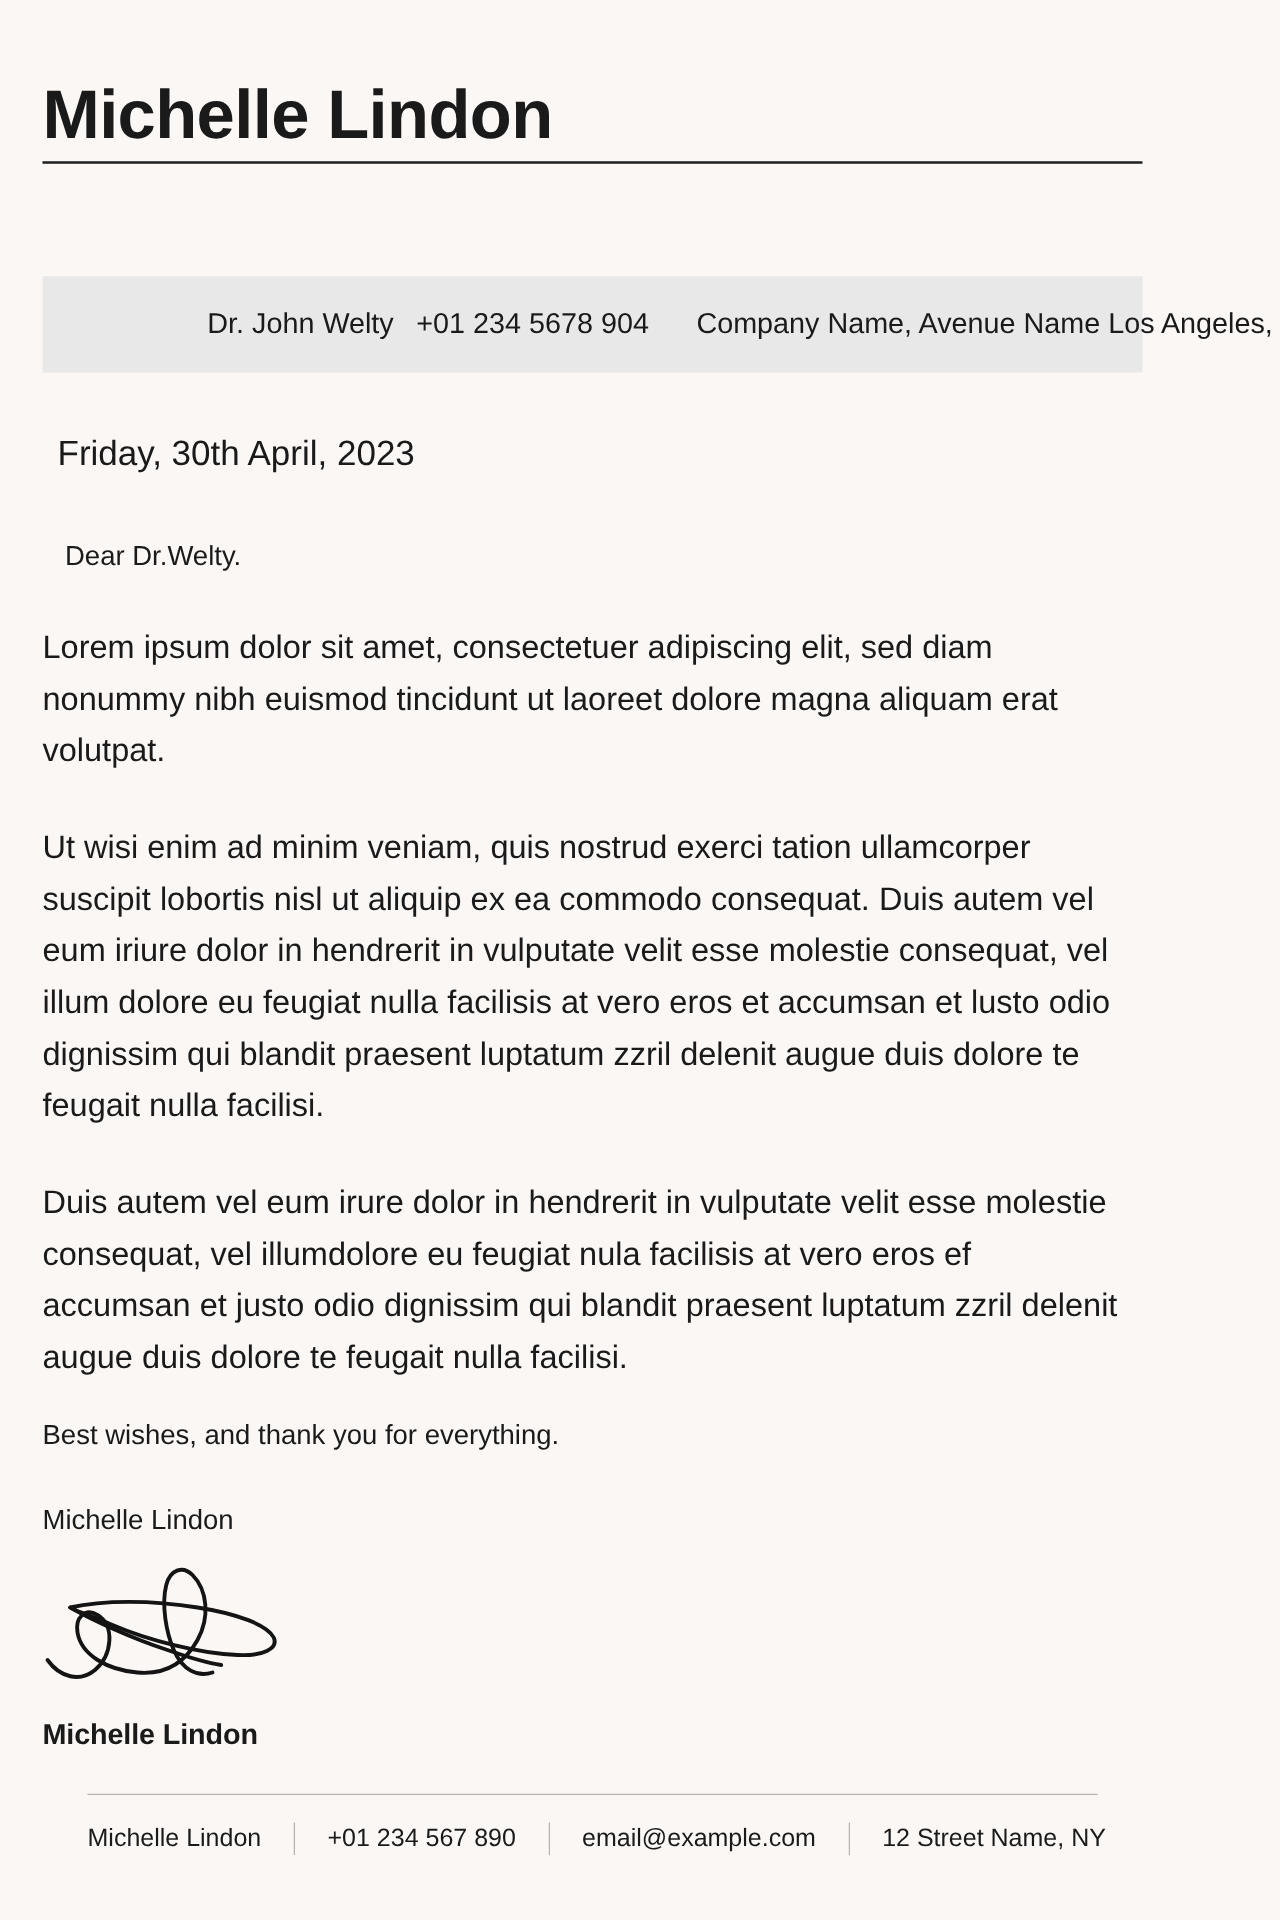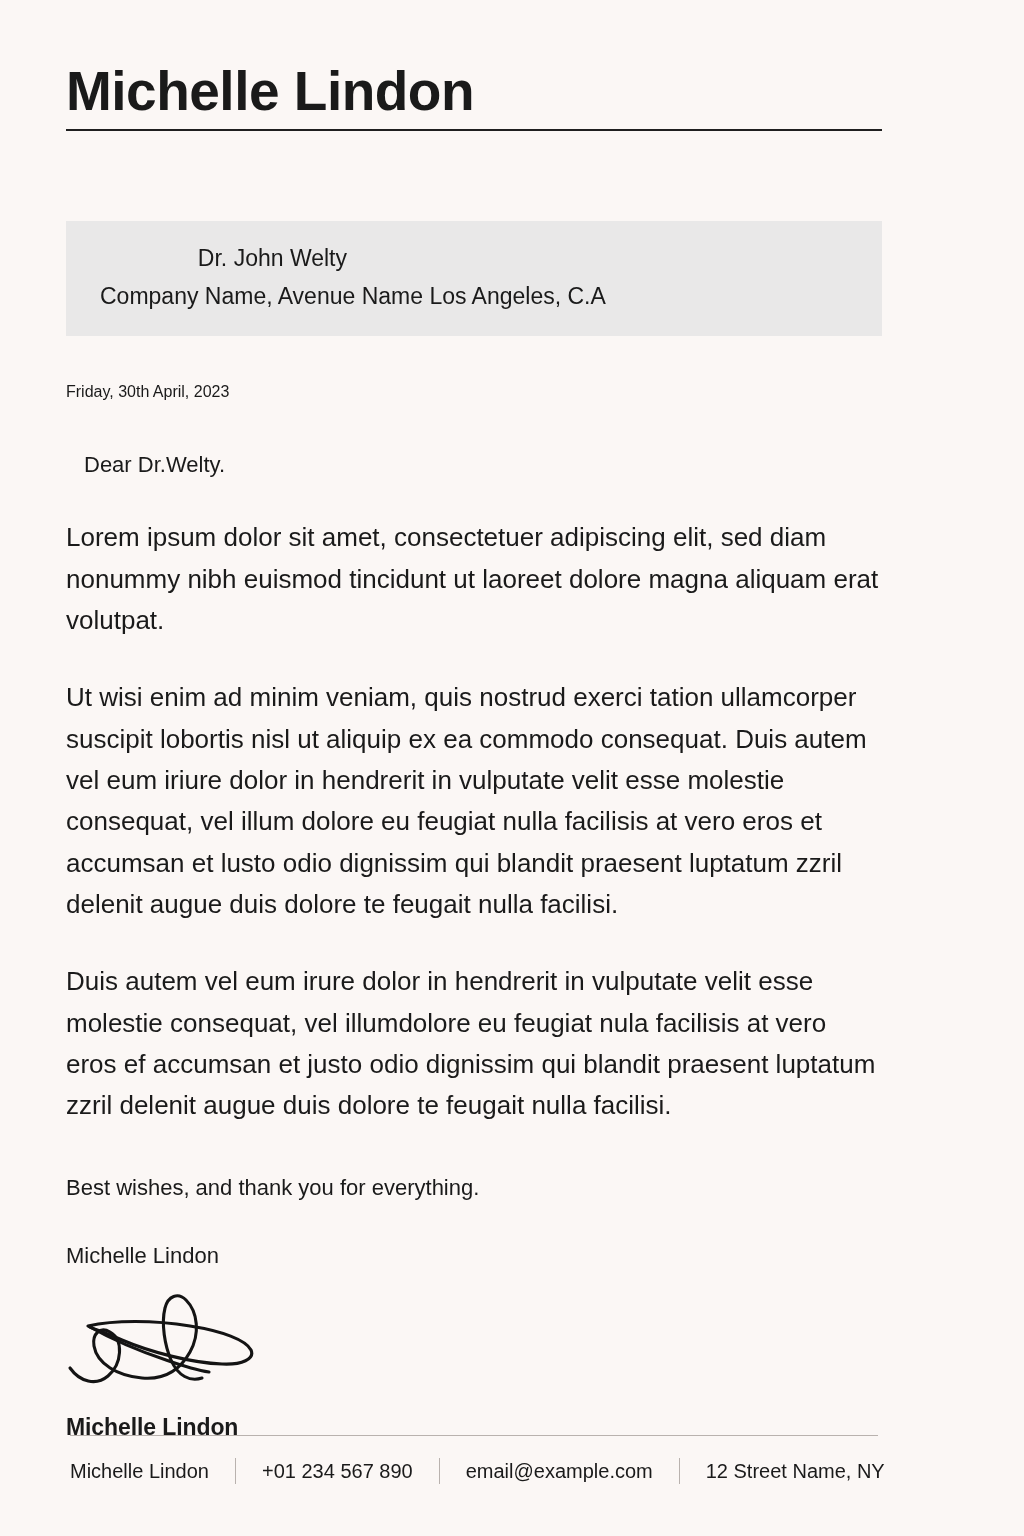--- a/index.html
+++ b/index.html
@@ -15,21 +15,21 @@
     color: #1A1A1A;
     overflow: hidden;
     position: relative;
   }
 
   .page {
     position: relative;
     width: 948px;
     height: 1536px;
     box-sizing: border-box;
-    padding: 0 66px;
+    padding: 0 34px;
   }
 
   
   .header {
     padding-top: 62px;
   }
   .doc-name {
     font-size: 55px;
     font-weight: 700;
     letter-spacing: -0.5px;
@@ -51,22 +51,22 @@
     margin: 13px 0 0 0;
     color: #1A1A1A;
   }
 
   
   .contact-band {
     margin-top: 90px;
     background: #E9E8E8;
     padding: 22px 26px 24px 16px;
     display: flex;
-    flex-direction: column;
-    gap: 7px;
+    flex-direction: row;
+    gap: 20px;
   }
   .contact-row {
     display: flex;
     align-items: baseline;
   }
   .contact-left {
     width: 265px;
     text-align: right;
     font-size: 23px;
     line-height: 1.35;
@@ -79,39 +79,39 @@
     line-height: 1.35;
     color: #1A1A1A;
     white-space: nowrap;
   }
 
   
   .letter-body {
     margin-top: 44px;
   }
   .letter-date {
-    font-size: 16px;
-    line-height: 1.5;
-    margin: 0;
+    font-size: 28px;
+    line-height: 1.5;
+    margin: 12px;
   }
   .letter-salutation {
     font-size: 22px;
     line-height: 1.5;
     margin: 44px 0 0 18px;
   }
   .letter-para {
     font-size: 26px;
     line-height: 1.59;
     margin: 36px 0 0 0;
     max-width: 862px;
   }
   .letter-closing {
     font-size: 22px;
     line-height: 1.5;
-    margin: 44px 0 0 0;
+    margin: 24px 0 0 0;
   }
   .letter-signoff-name {
     font-size: 22px;
     line-height: 1.5;
     margin: 35px 0 0 0;
   }
 
   
   .signature-block {
     margin-top: 18px;
@@ -170,20 +170,21 @@
 <div class="page">
 
   <div class="header">
     <h1 class="doc-name">Michelle Lindon</h1>
     <div class="header-rule"></div>
   </div>
 
   <div class="contact-band">
     <div class="contact-row">
       <div class="contact-left">Dr. John Welty</div>
+      <div class="contact-right">+01 234 5678 904</div>
     </div>
     <div class="contact-row">
       <div class="contact-right">Company Name, Avenue Name Los Angeles, C.A</div>
     </div>
   </div>
 
   <div class="letter-body">
     <p class="letter-date">Friday, 30th April, 2023</p>
     <p class="letter-salutation">Dear Dr.Welty.</p>
     <p class="letter-para">Lorem ipsum dolor sit amet, consectetuer adipiscing elit, sed diam nonummy nibh euismod tincidunt ut laoreet dolore magna aliquam erat volutpat.</p>

